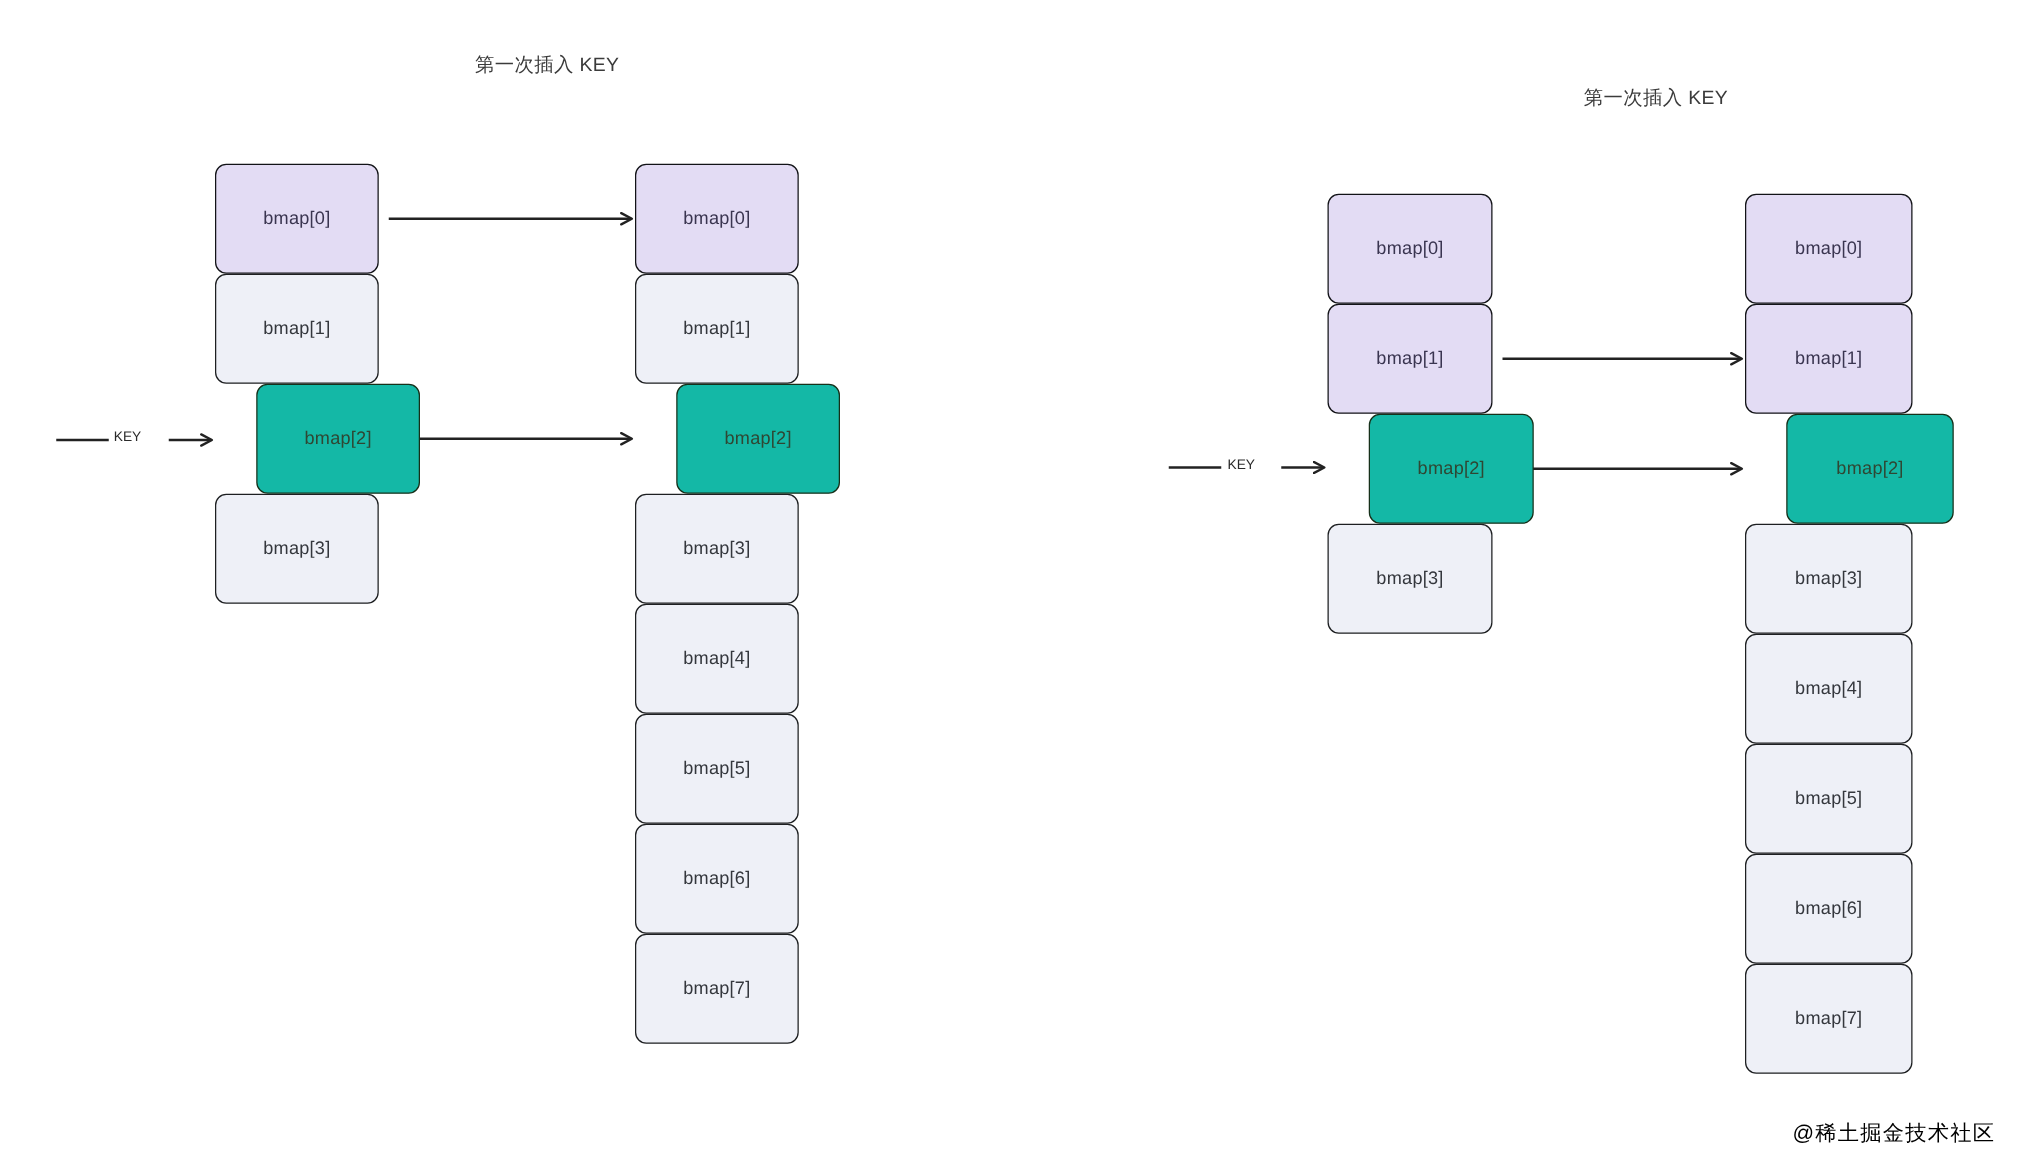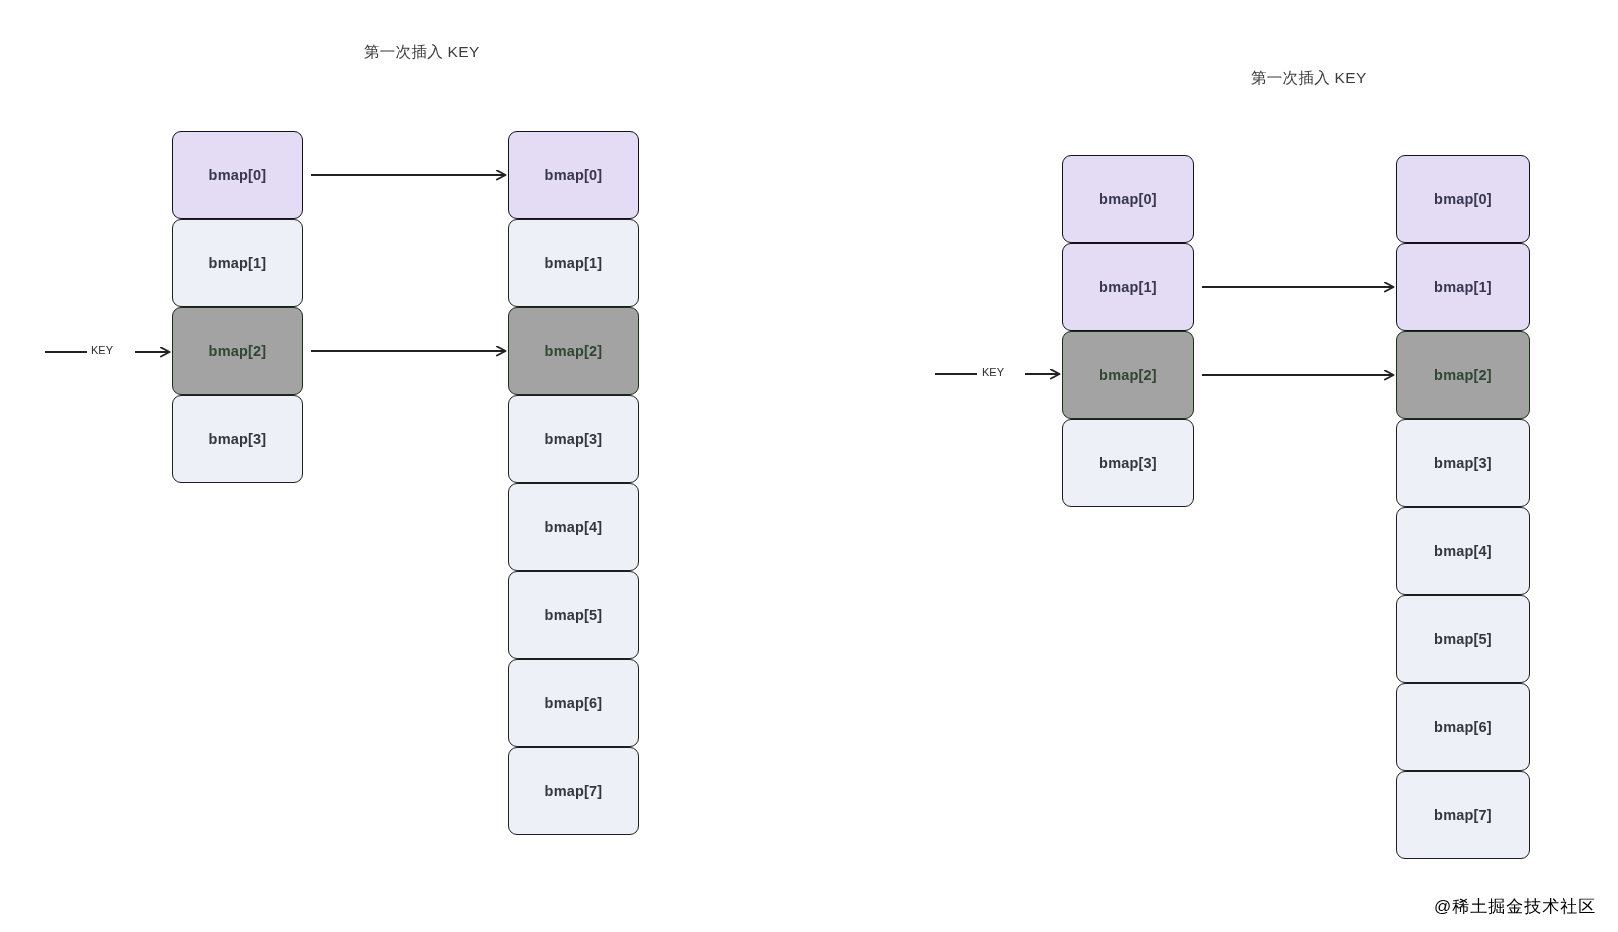--- a/index.html
+++ b/index.html
@@ -14,48 +14,49 @@
     overflow: hidden;
   }
   #canvas { position: relative; width: 1618px; height: 932px; }
 
   .title {
     position: absolute;
     font-size: 15.5px;
     color: #3b3b3b;
     white-space: nowrap;
     letter-spacing: 0.3px;
+    margin-left: 16px;
   }
   #title-left  { left: 364px; top: 42px; }
   #title-right { left: 1251px; top: 68px; }
 
   .column { position: absolute; }
 
   .cell {
     position: absolute;
     border: 1.6px solid #1d1f21;
     border-radius: 9px;
     background: #eef0f7;
     display: flex;
     align-items: center;
     justify-content: center;
     font-size: 14.5px;
     color: #34373d;
     letter-spacing: 0.2px;
-    font-weight: bold;
   }
   .cell.purple {
     background: #e3dcf4;
     border-color: #121317;
     color: #3a3550;
   }
   .cell.green {
-    background: #a3a3a3;
+    background: #14b8a6;
     border-color: #16301a;
     color: #2f4733;
+    margin-left: 33px;
   }
   .cell.light {
     background: #eef0f7;
     border-color: #1d1f21;
     color: #34373d;
   }
 
   
   .arrow-layer {
     position: absolute;

